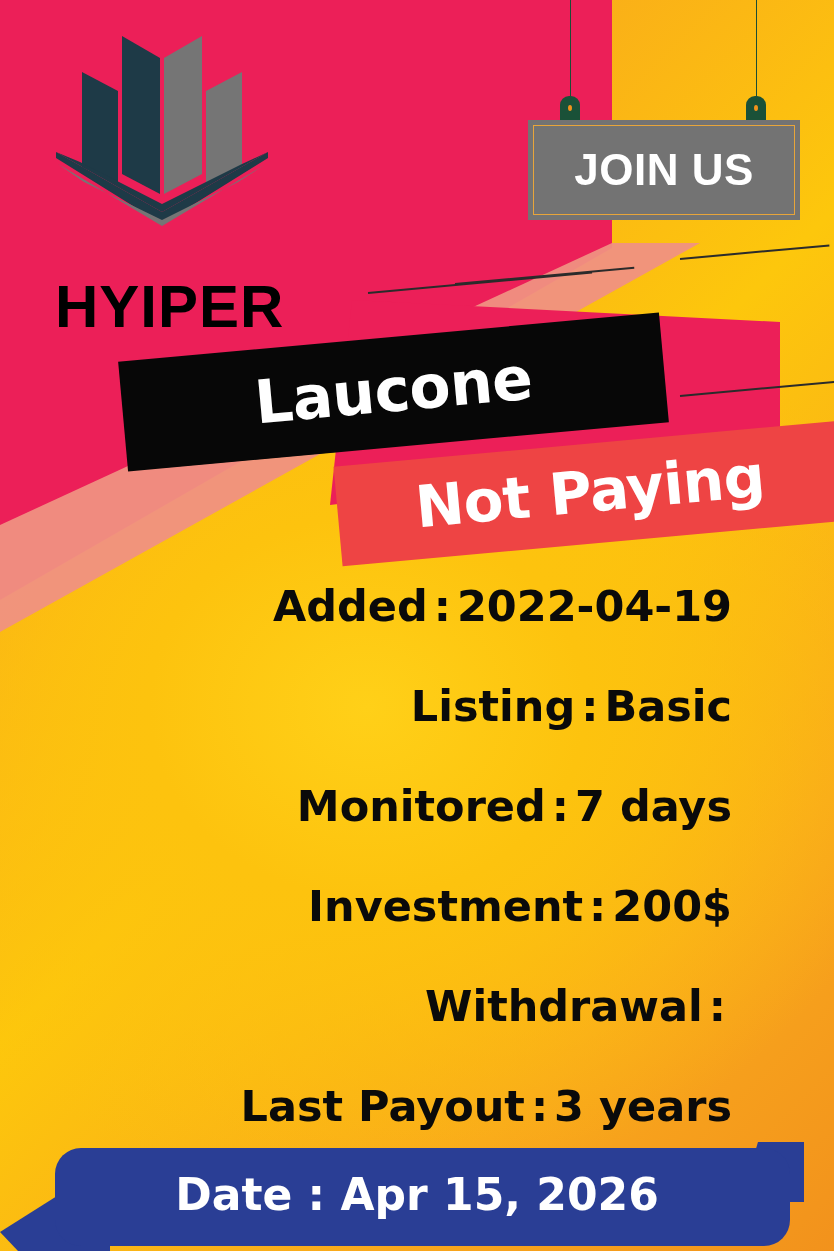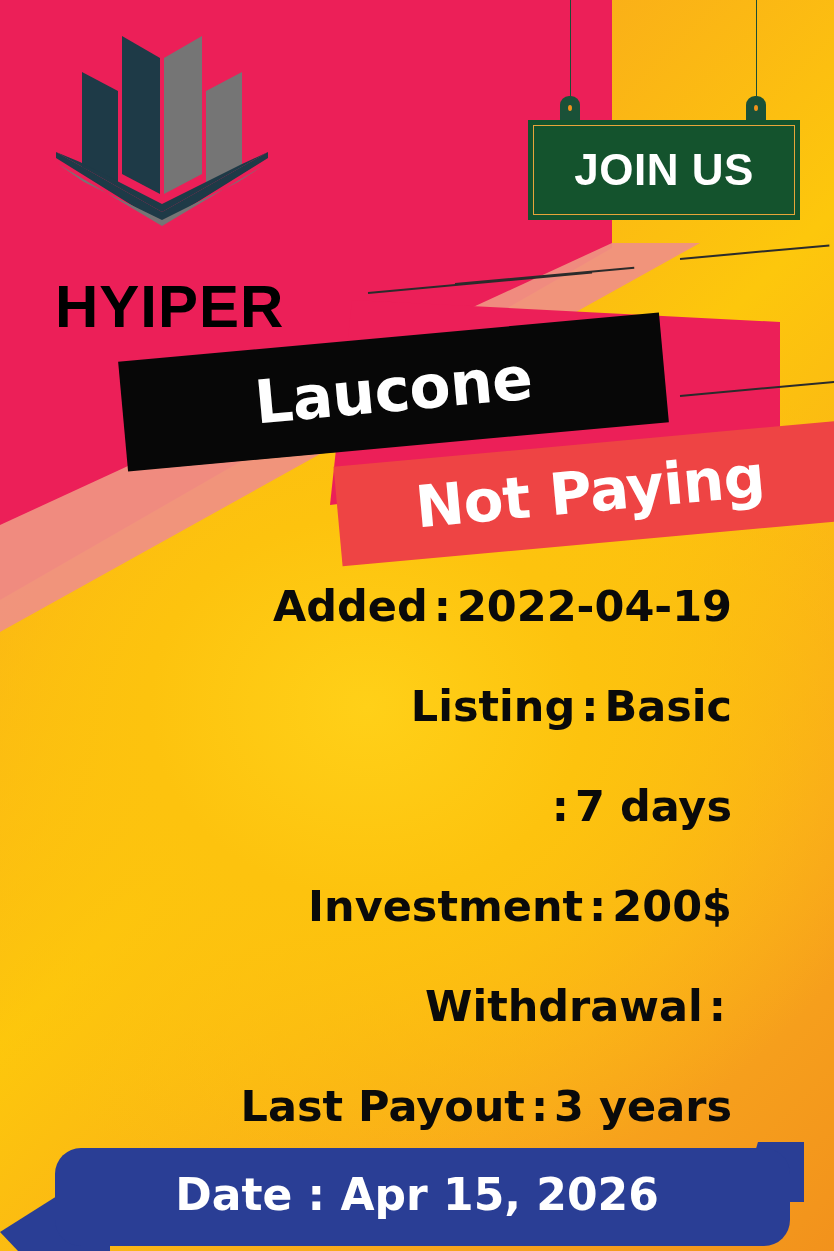--- a/index.html
+++ b/index.html
@@ -89,21 +89,21 @@
   .joinus .tab.t2{ left:218px; }
   .joinus .tab:after{
     content:""; position:absolute; left:50%; top:9px;
     transform:translateX(-50%);
     width:4px; height:6px; border-radius:50%;
     background:#F2921C;
   }
   .joinus .board{
     position:absolute; left:0; top:120px;
     width:272px; height:100px;
-    background:#14532d;
+    background:#737373;
     display:flex; align-items:center; justify-content:center;
   }
   .joinus .board .inner{
     position:absolute; left:5px; top:5px; right:5px; bottom:5px;
     border:1.6px solid #E8A53A;
   }
   .joinus .label{
     position:relative; z-index:2;
     color:#fff; font-size:44px; font-weight:700; letter-spacing:0.5px;
     font-family:"Liberation Sans", sans-serif;
@@ -254,20 +254,21 @@
       <span class="k">Added</span>
       <span class="sep">:</span>
       <span class="v">2022-04-19</span>
     </div>
     <div class="row">
       <span class="k">Listing</span>
       <span class="sep">:</span>
       <span class="v">Basic</span>
     </div>
     <div class="row">
+      <span class="k">Monitored</span>
       <span class="sep">:</span>
       <span class="v">7 days</span>
     </div>
     <div class="row">
       <span class="k">Investment</span>
       <span class="sep">:</span>
       <span class="v">200$</span>
     </div>
     <div class="row">
       <span class="k">Withdrawal</span>

